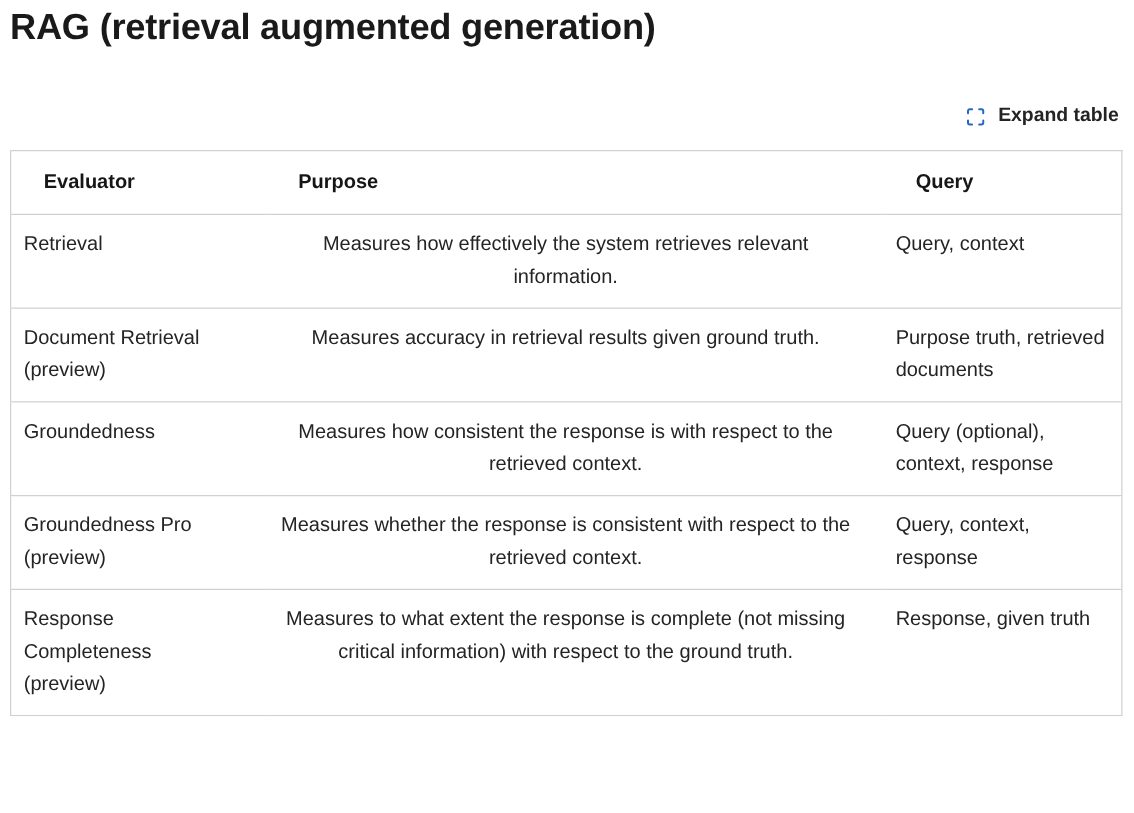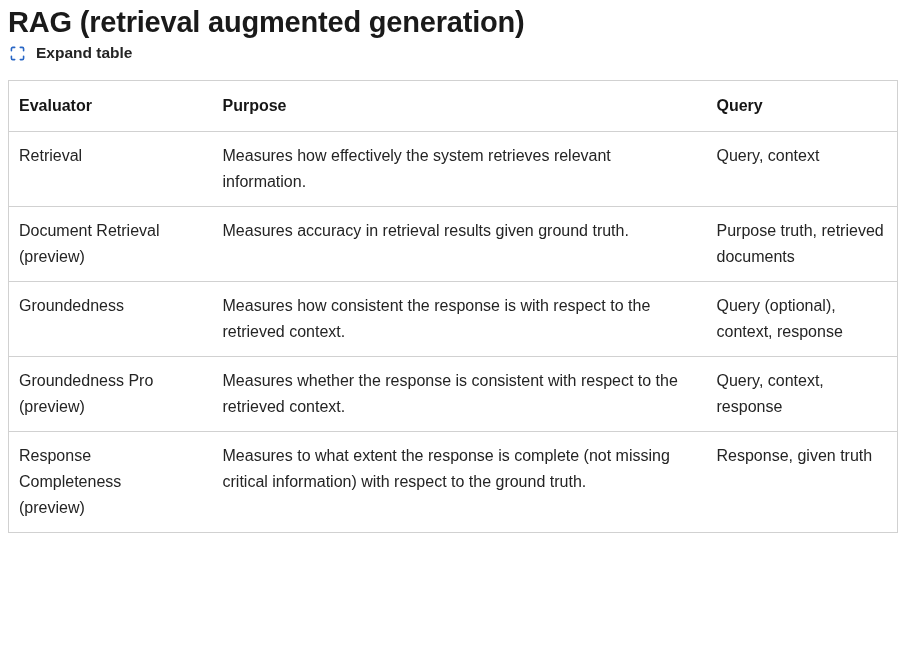--- a/index.html
+++ b/index.html
@@ -13,22 +13,23 @@
     padding: 2px 10px 0 8px;
   }
   h1.page-title {
     font-size: 29px;
     line-height: 40px;
     font-weight: 700;
     color: #1a1a1a;
     letter-spacing: -0.2px;
   }
   .toolbar {
+    margin-top: 40px;
     display: flex;
-    justify-content: flex-start;
+    justify-content: flex-end;
   }
   .expand-btn {
     display: inline-flex;
     align-items: center;
     gap: 11px;
     background: none;
     border: none;
     cursor: pointer;
     font-family: "Liberation Sans", sans-serif;
     font-size: 15.5px;
@@ -47,33 +48,33 @@
   }
   .eval-table col.c1 { width: 204px; }
   .eval-table col.c2 { width: 494px; }
   .eval-table col.c3 { width: 191px; }
   .eval-table th {
     text-align: left;
     font-size: 16px;
     font-weight: 700;
     color: #161616;
     line-height: 26px;
-    padding: 12px 12px 12px 10px;
+    padding: 12px 12px 12px 26px;
     border-bottom: 1px solid #d1d1d1;
     vertical-align: top;
   }
   .eval-table td {
     font-size: 16px;
     line-height: 26px;
     color: #242424;
     vertical-align: top;
     border-bottom: 1px solid #d1d1d1;
   }
   .eval-table td.col-evaluator { padding: 11px 26px 11px 10px; }
-  .eval-table td.col-purpose   { padding: 11px 24px 11px 10px; }
+  .eval-table td.col-purpose   { padding: 11px 24px 11px 10px; text-align: center; }
   .eval-table td.col-inputs    { padding: 11px 3px 11px 10px; }
 </style>
 </head>
 <body>
 
 <div class="page">
 
   <h1 class="page-title">RAG (retrieval augmented generation)</h1>
 
   <div class="toolbar">

